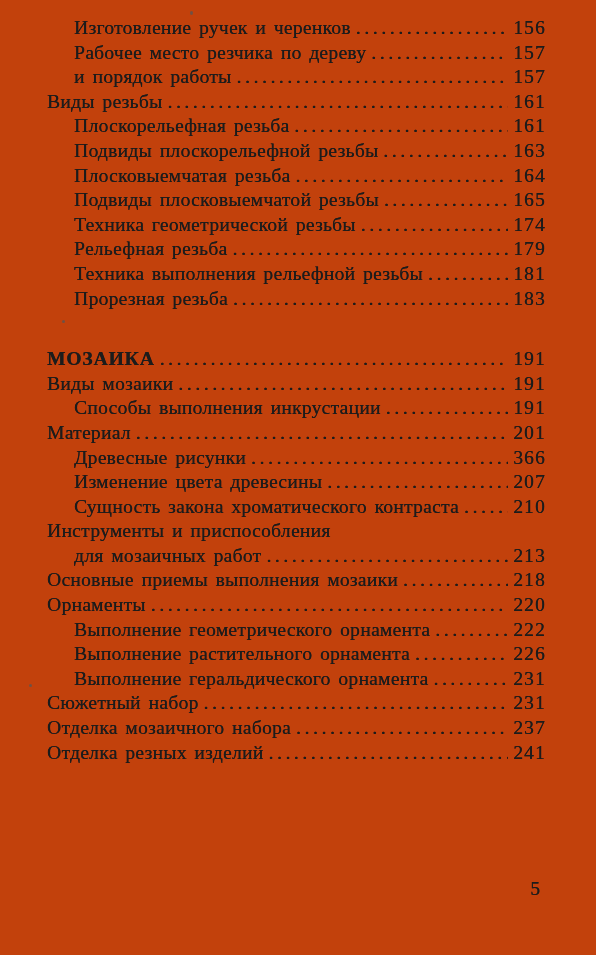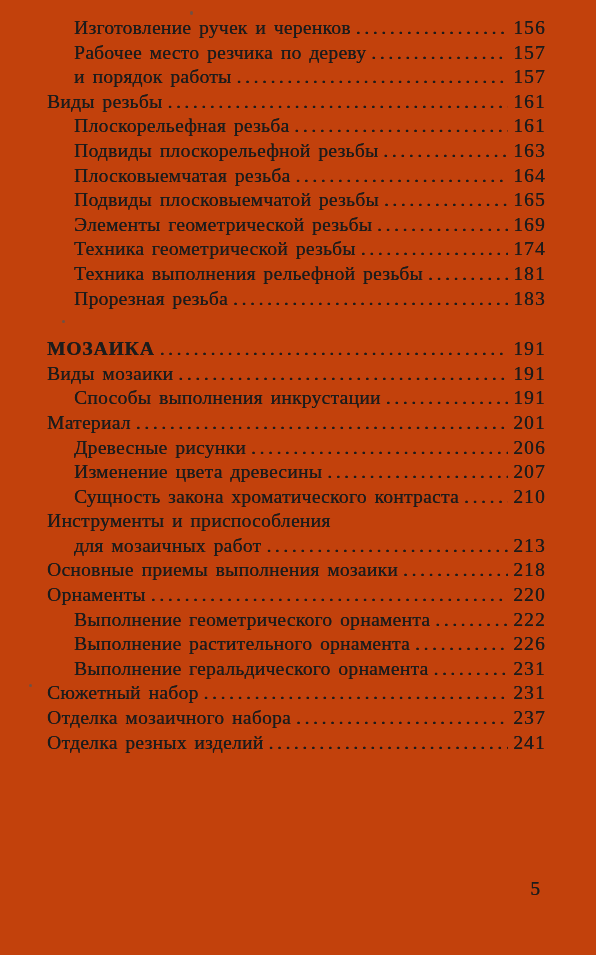--- a/index.html
+++ b/index.html
@@ -26,21 +26,21 @@
     display: flex;
     align-items: baseline;
     font-size: 19.5px;
     line-height: 24.6px;
     letter-spacing: 0.3px;
     word-spacing: 2.5px;
     text-shadow: 0.25px 0 0 currentColor; 
     white-space: nowrap;
   }
   .row.lvl1 { padding-left: 27px; }
-  .row.gap  { margin-top: 26px; align-items: flex-end; }
+  .row.gap  { margin-top: 36px; align-items: flex-end; }
   .row.bold .t { font-weight: bold; letter-spacing: 0.9px; }
   .t { white-space: nowrap; }
   .dots {
     flex: 1 1 auto;
     overflow: hidden;
     white-space: nowrap;
     margin-left: 5px;
     margin-right: 2px;
   }
   .dots::after {
@@ -110,28 +110,28 @@
         <span class="t">Плосковыемчатая резьба</span>
         <span class="dots"></span>
         <span class="n">164</span>
       </div>
       <div class="row lvl1">
         <span class="t">Подвиды плосковыемчатой резьбы</span>
         <span class="dots"></span>
         <span class="n">165</span>
       </div>
       <div class="row lvl1">
-        <span class="t">Элементы геометрической резьбы</span>
-        <span class="dots"></span>
-        <span class="n">169</span>
-      </div>
-      <div class="row lvl1">
         <span class="t">Техника геометрической резьбы</span>
         <span class="dots"></span>
         <span class="n">174</span>
+      </div>
+      <div class="row lvl1">
+        <span class="t">Рельефная резьба</span>
+        <span class="dots"></span>
+        <span class="n">179</span>
       </div>
       <div class="row lvl1">
         <span class="t">Техника выполнения рельефной резьбы</span>
         <span class="dots"></span>
         <span class="n">181</span>
       </div>
       <div class="row lvl1">
         <span class="t">Прорезная резьба</span>
         <span class="dots"></span>
         <span class="n">183</span>
@@ -152,21 +152,21 @@
         <span class="n">191</span>
       </div>
       <div class="row lvl0">
         <span class="t">Материал</span>
         <span class="dots"></span>
         <span class="n">201</span>
       </div>
       <div class="row lvl1">
         <span class="t">Древесные рисунки</span>
         <span class="dots"></span>
-        <span class="n">206</span>
+        <span class="n">366</span>
       </div>
       <div class="row lvl1">
         <span class="t">Изменение цвета древесины</span>
         <span class="dots"></span>
         <span class="n">207</span>
       </div>
       <div class="row lvl1">
         <span class="t">Сущность закона хроматического контраста</span>
         <span class="dots"></span>
         <span class="n">210</span>

